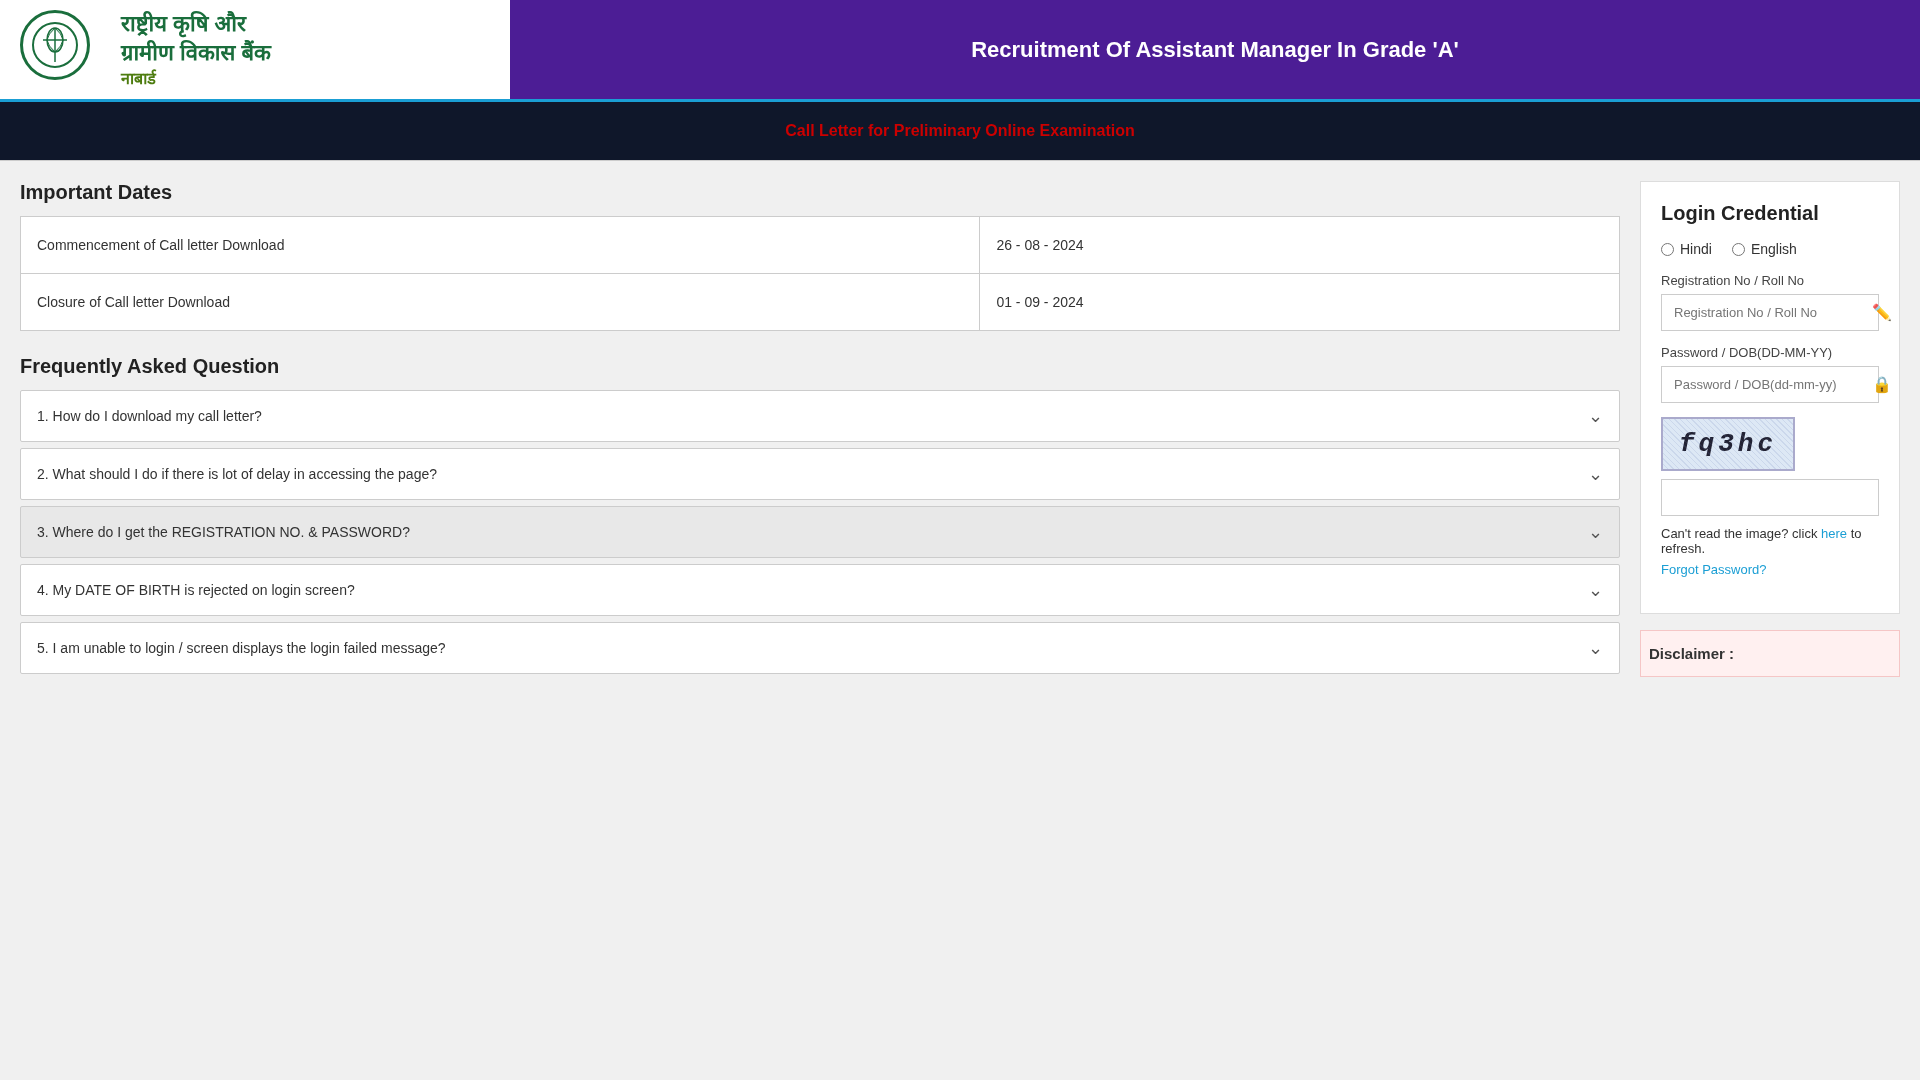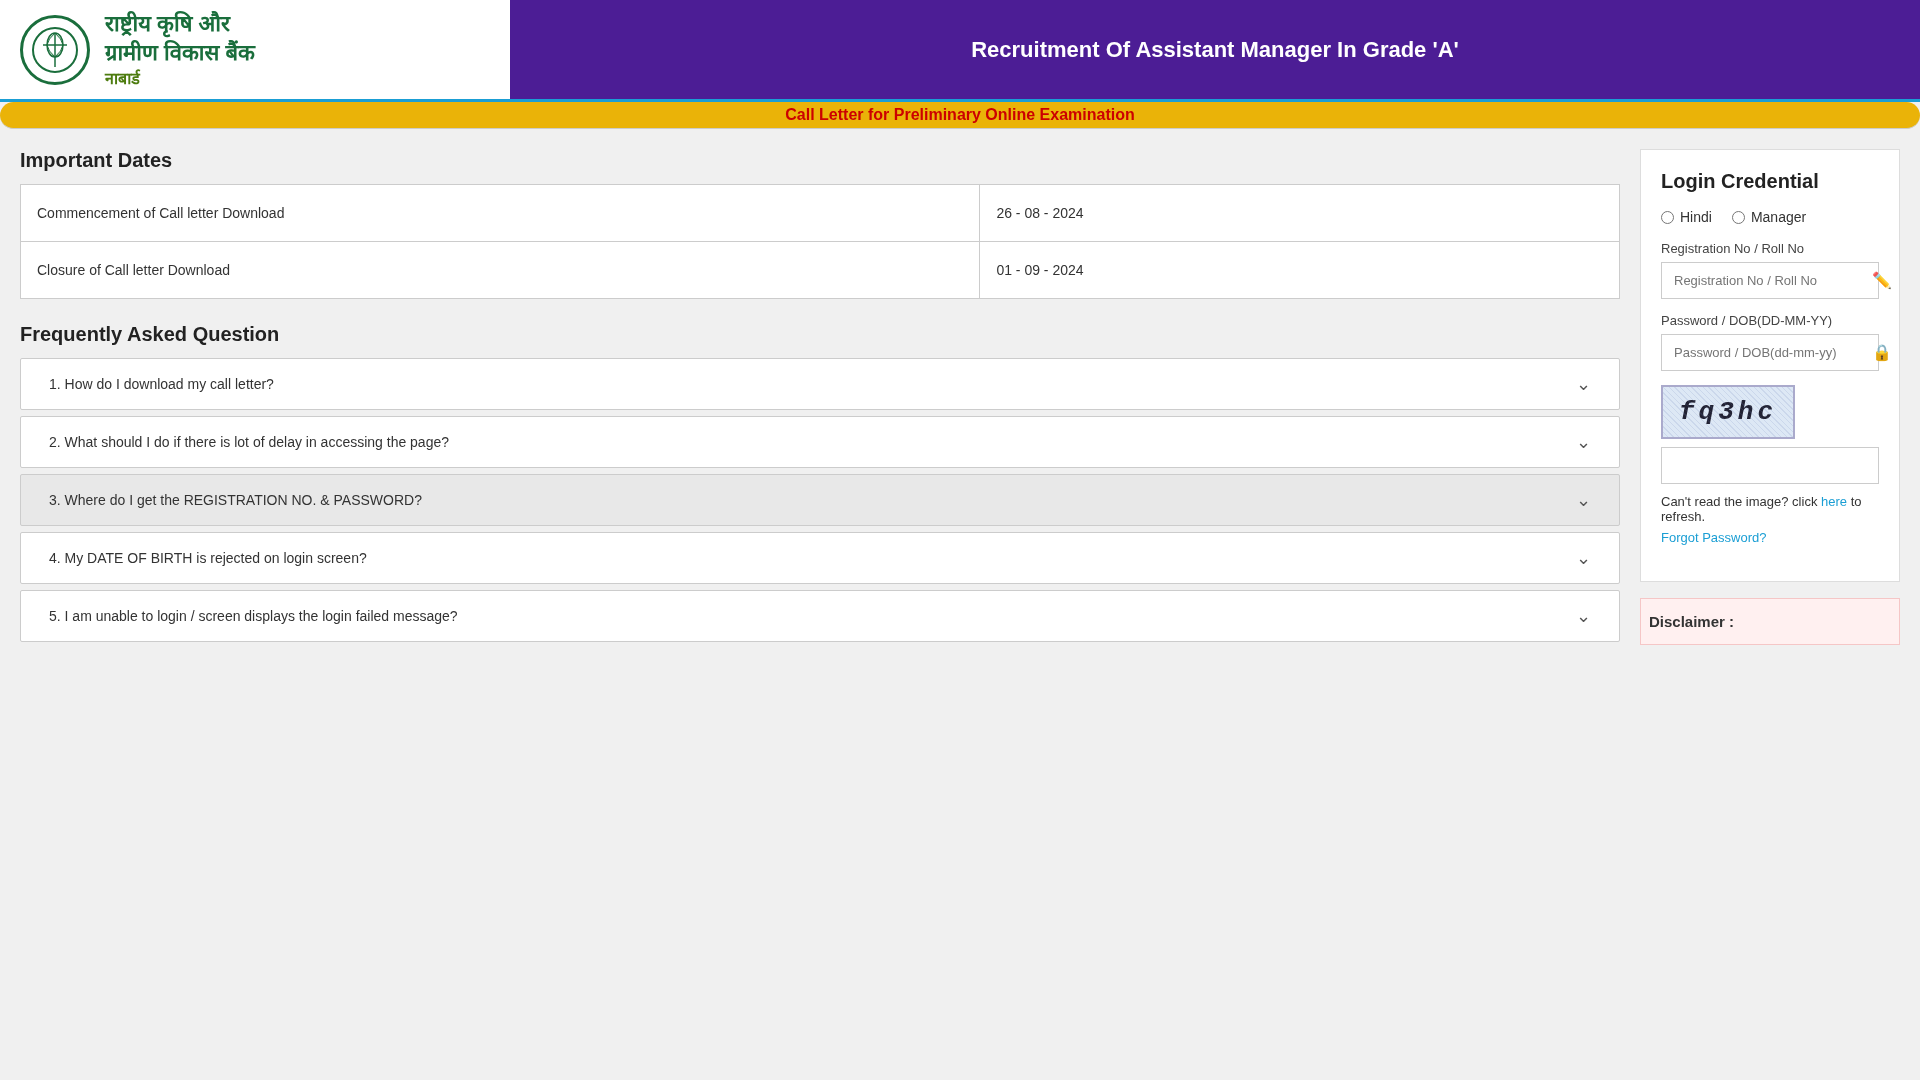--- a/index.html
+++ b/index.html
@@ -7,25 +7,25 @@
 
     
     .header {
       display: flex;
       align-items: stretch;
       background: #fff;
       border-bottom: 3px solid #1a9ed4;
     }
     .header-logo {
       display: flex;
-      align-items: center;
       padding: 10px 20px;
       background: #fff;
       width: 510px;
       flex-shrink: 0;
+      gap: 16px;
     }
     .logo-circle {
       width: 70px;
       height: 70px;
       border: 3px solid #1a6e3c;
       border-radius: 50%;
       display: flex;
       align-items: center;
       justify-content: center;
       margin-right: 15px;
@@ -45,25 +45,24 @@
       justify-content: center;
       color: #fff;
       font-size: 22px;
       font-weight: bold;
       padding: 20px;
       text-align: center;
     }
 
     
     .sub-header {
-      background: #eab308;
+      background: #0f172a;
       text-align: center;
-      padding: 4px;
+      padding: 20px;
       border-bottom: 1px solid #ccc;
-      border-radius: 17px;
     }
     .sub-header span {
       color: #cc0000;
       font-weight: bold;
       font-size: 16px;
     }
 
     
     .main-content {
       display: flex;
@@ -116,21 +115,21 @@
       margin-bottom: 6px;
       border-radius: 2px;
     }
     .faq-item.active {
       background: #e8e8e8;
     }
     .faq-question {
       display: flex;
       justify-content: space-between;
       align-items: center;
-      padding: 14px 28px;
+      padding: 14px 16px;
       cursor: pointer;
       color: #333;
       font-size: 14px;
     }
     .faq-chevron {
       font-size: 18px;
       color: #555;
     }
 
     
@@ -361,21 +360,21 @@
       <div class="login-title">Login Credential</div>
 
       
       <div class="lang-options">
         <label class="lang-option">
           <input type="radio" name="lang" value="hindi" style="">
           <span>Hindi</span>
         </label>
         <label class="lang-option">
           <input type="radio" name="lang" value="english" style="">
-          <span>Manager</span>
+          <span>English</span>
         </label>
       </div>
 
       
       <div class="field-label">Registration No / Roll No</div>
       <div class="input-wrapper">
         <input type="text" placeholder="Registration No / Roll No" style="">
         <span class="input-icon">✏️</span>
       </div>
 

